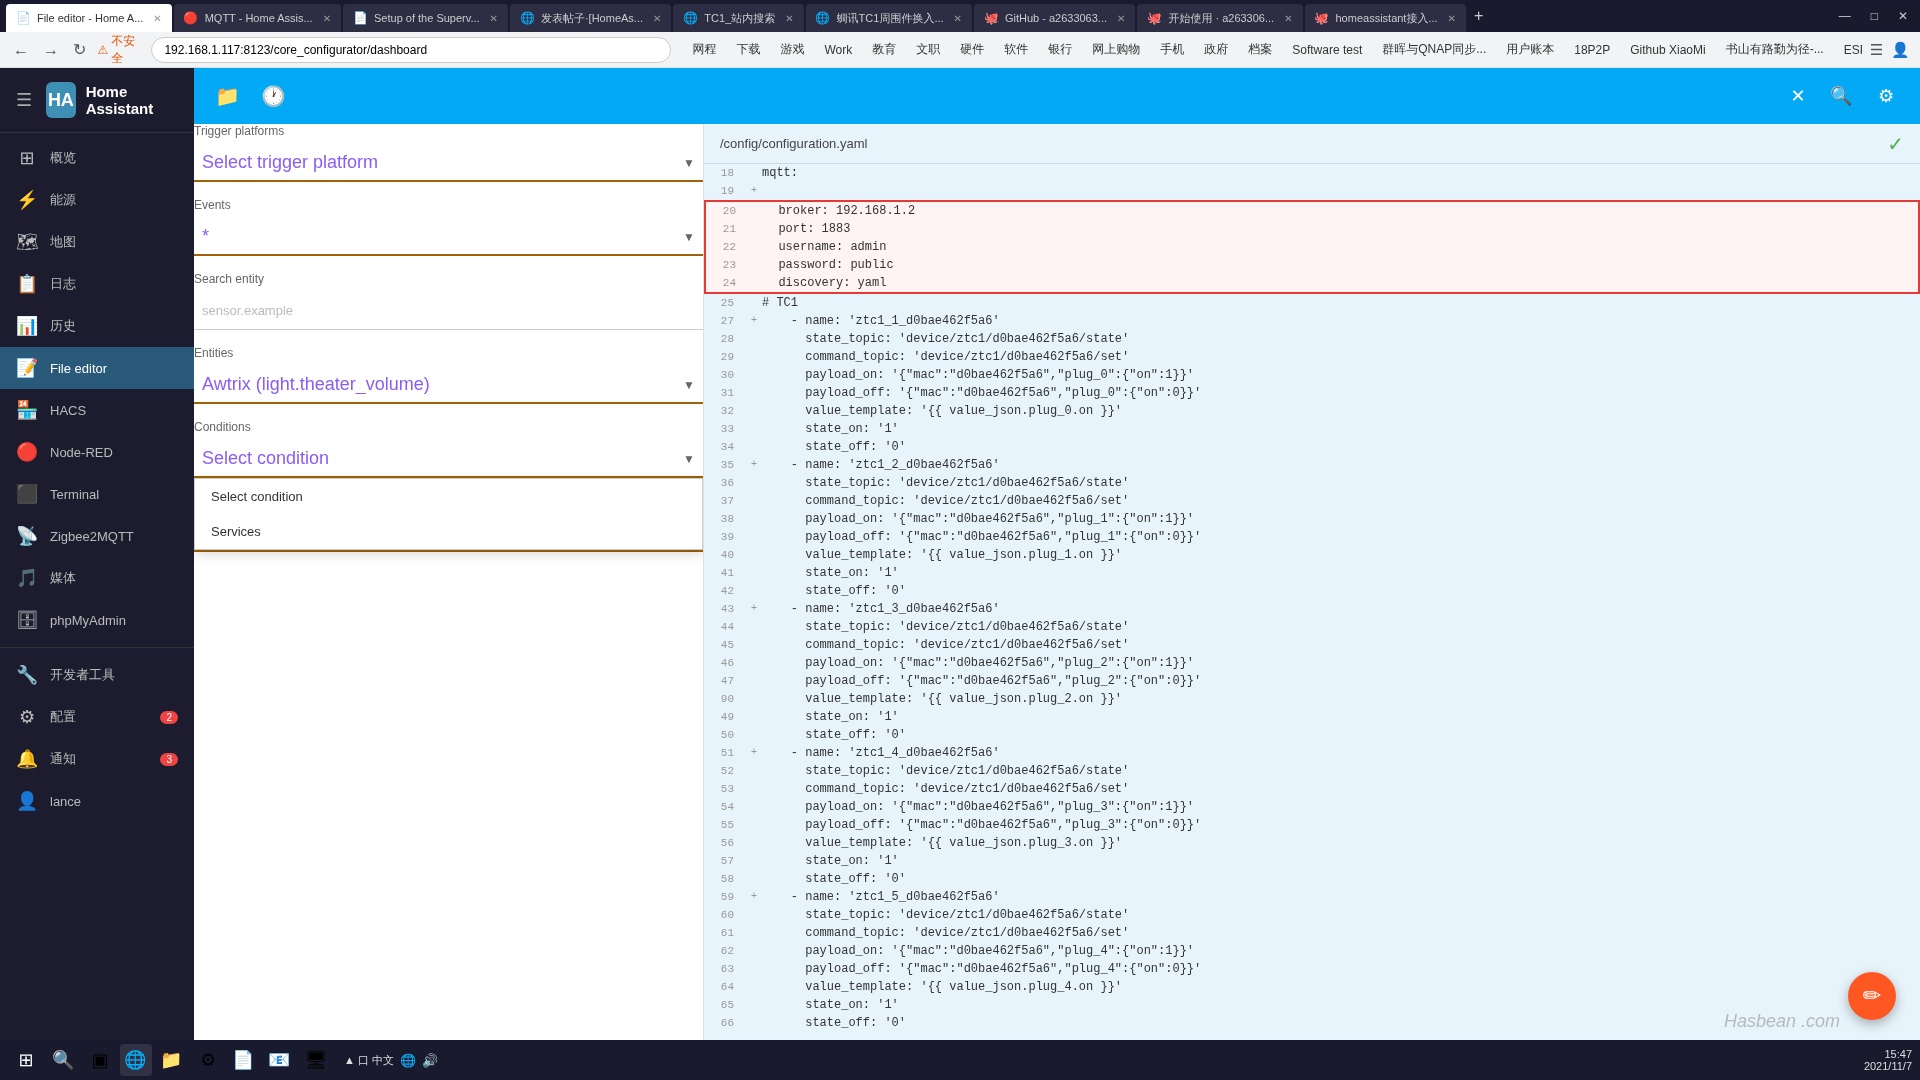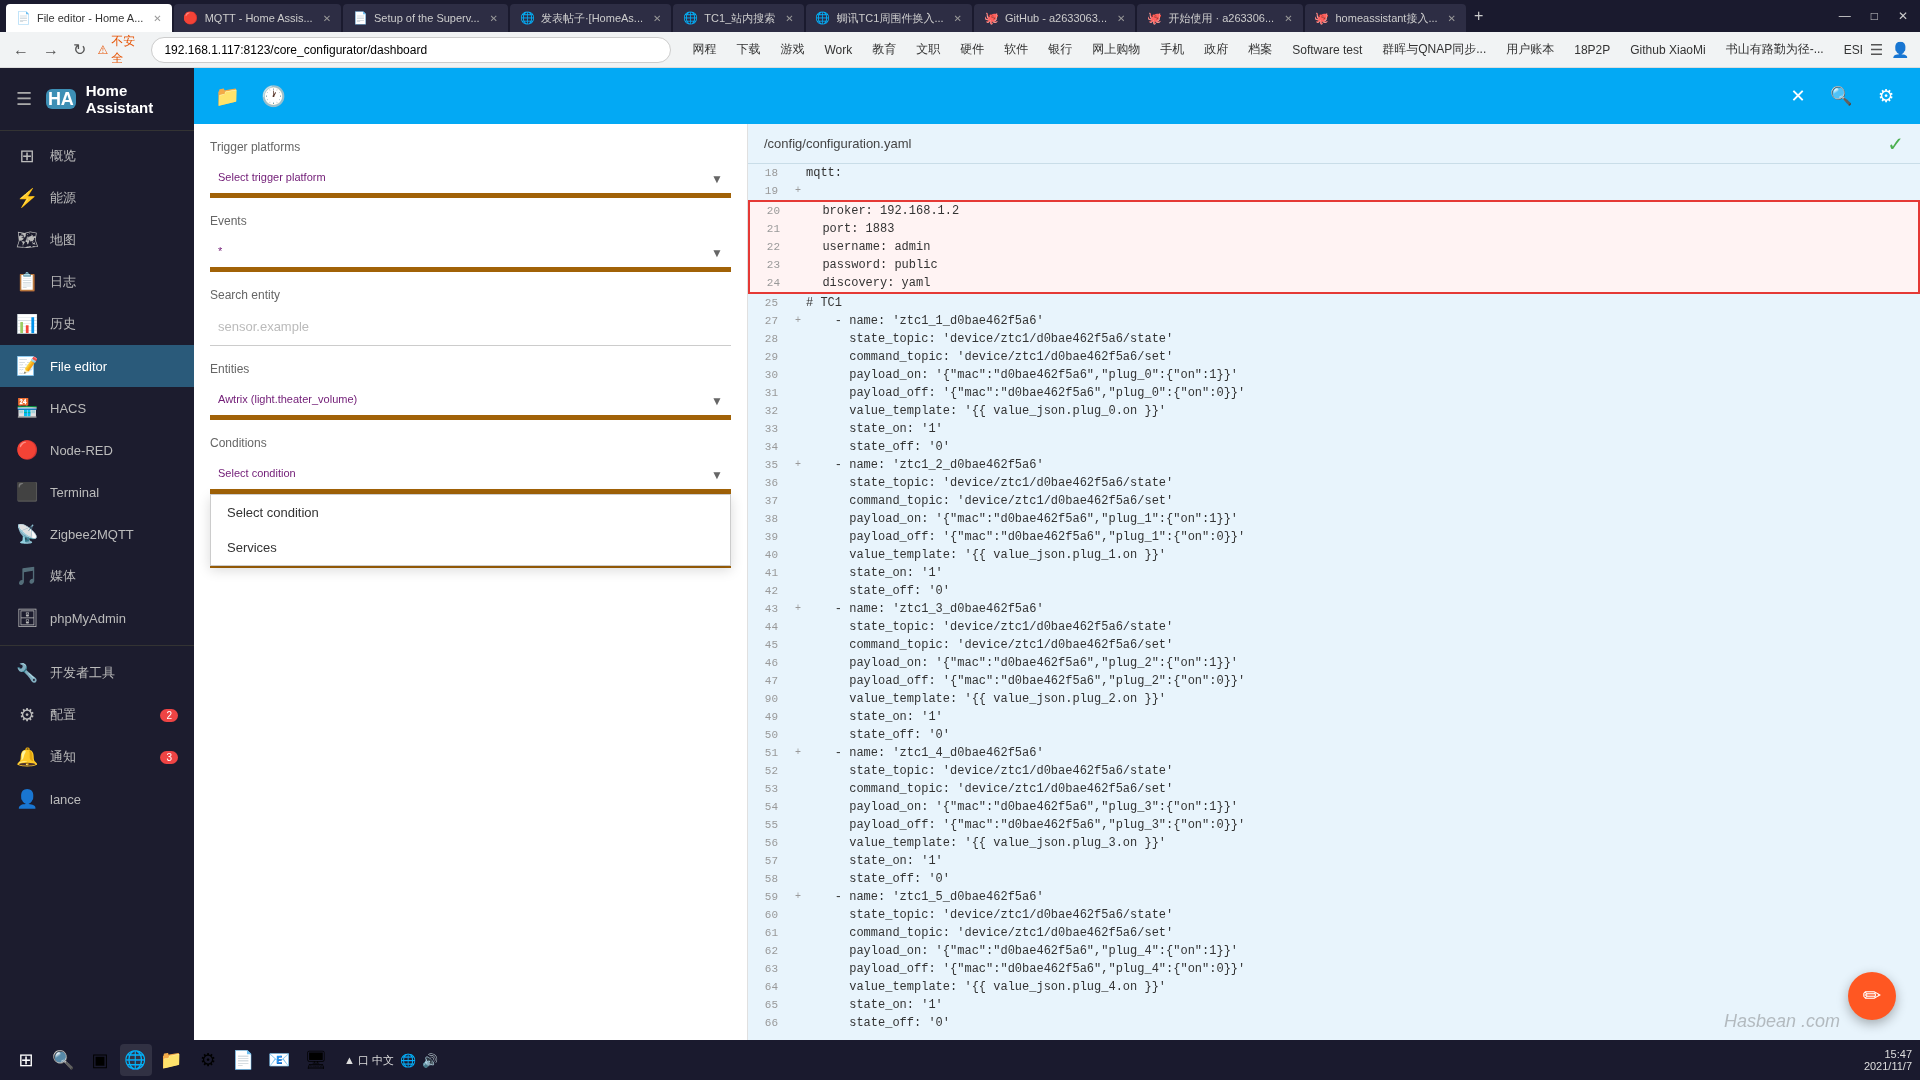--- a/index.html
+++ b/index.html
@@ -90,21 +90,21 @@
       flex-shrink: 0;
     }
     .sidebar-header {
       padding: 14px 16px;
       display: flex;
       align-items: center;
       gap: 10px;
       border-bottom: 1px solid #333;
     }
     .sidebar-logo {
-      width: 36px; height: 20px;
+      width: 36px; height: 36px;
       background: #3d8fb5;
       border-radius: 6px;
       display: flex; align-items: center; justify-content: center;
       color: white; font-size: 18px; font-weight: bold;
     }
     .sidebar-title { color: #fff; font-size: 15px; font-weight: 600; }
     .sidebar-menu-icon { color: #aaa; font-size: 18px; cursor: pointer; margin-right: 4px; }
     .sidebar-items { flex: 1; overflow-y: auto; padding: 4px 0; }
     .sidebar-item {
       display: flex; align-items: center; gap: 12px;
@@ -157,47 +157,46 @@
 
     
     .two-panel {
       flex: 1;
       display: flex;
       overflow: hidden;
     }
 
     
     .left-panel {
-      width: 554px;
+      width: 510px;
       flex-shrink: 0;
       background: #fff;
       border-right: 1px solid #e0e0e0;
       overflow-y: auto;
-      padding: 16px;
     }
 
     .form-section { margin-bottom: 16px; }
     .form-label {
       font-size: 12px;
       color: #666;
       margin-bottom: 6px;
       display: block;
     }
     .form-select-wrapper {
       position: relative;
       width: 100%;
     }
     .form-select-wrapper select {
       width: 100%;
       height: 38px;
       border: none;
-      border-bottom: 5px solid #a16207;
+      border-bottom: 2px solid #a16207;
       background: transparent;
-      font-size: 11px;
-      color: #701a75;
+      font-size: 18px;
+      color: #8b5cf6;
       padding: 0 8px;
       appearance: none;
       cursor: pointer;
       outline: none;
     }
     .form-select-arrow {
       position: absolute;
       right: 8px;
       top: 50%;
       transform: translateY(-50%);

